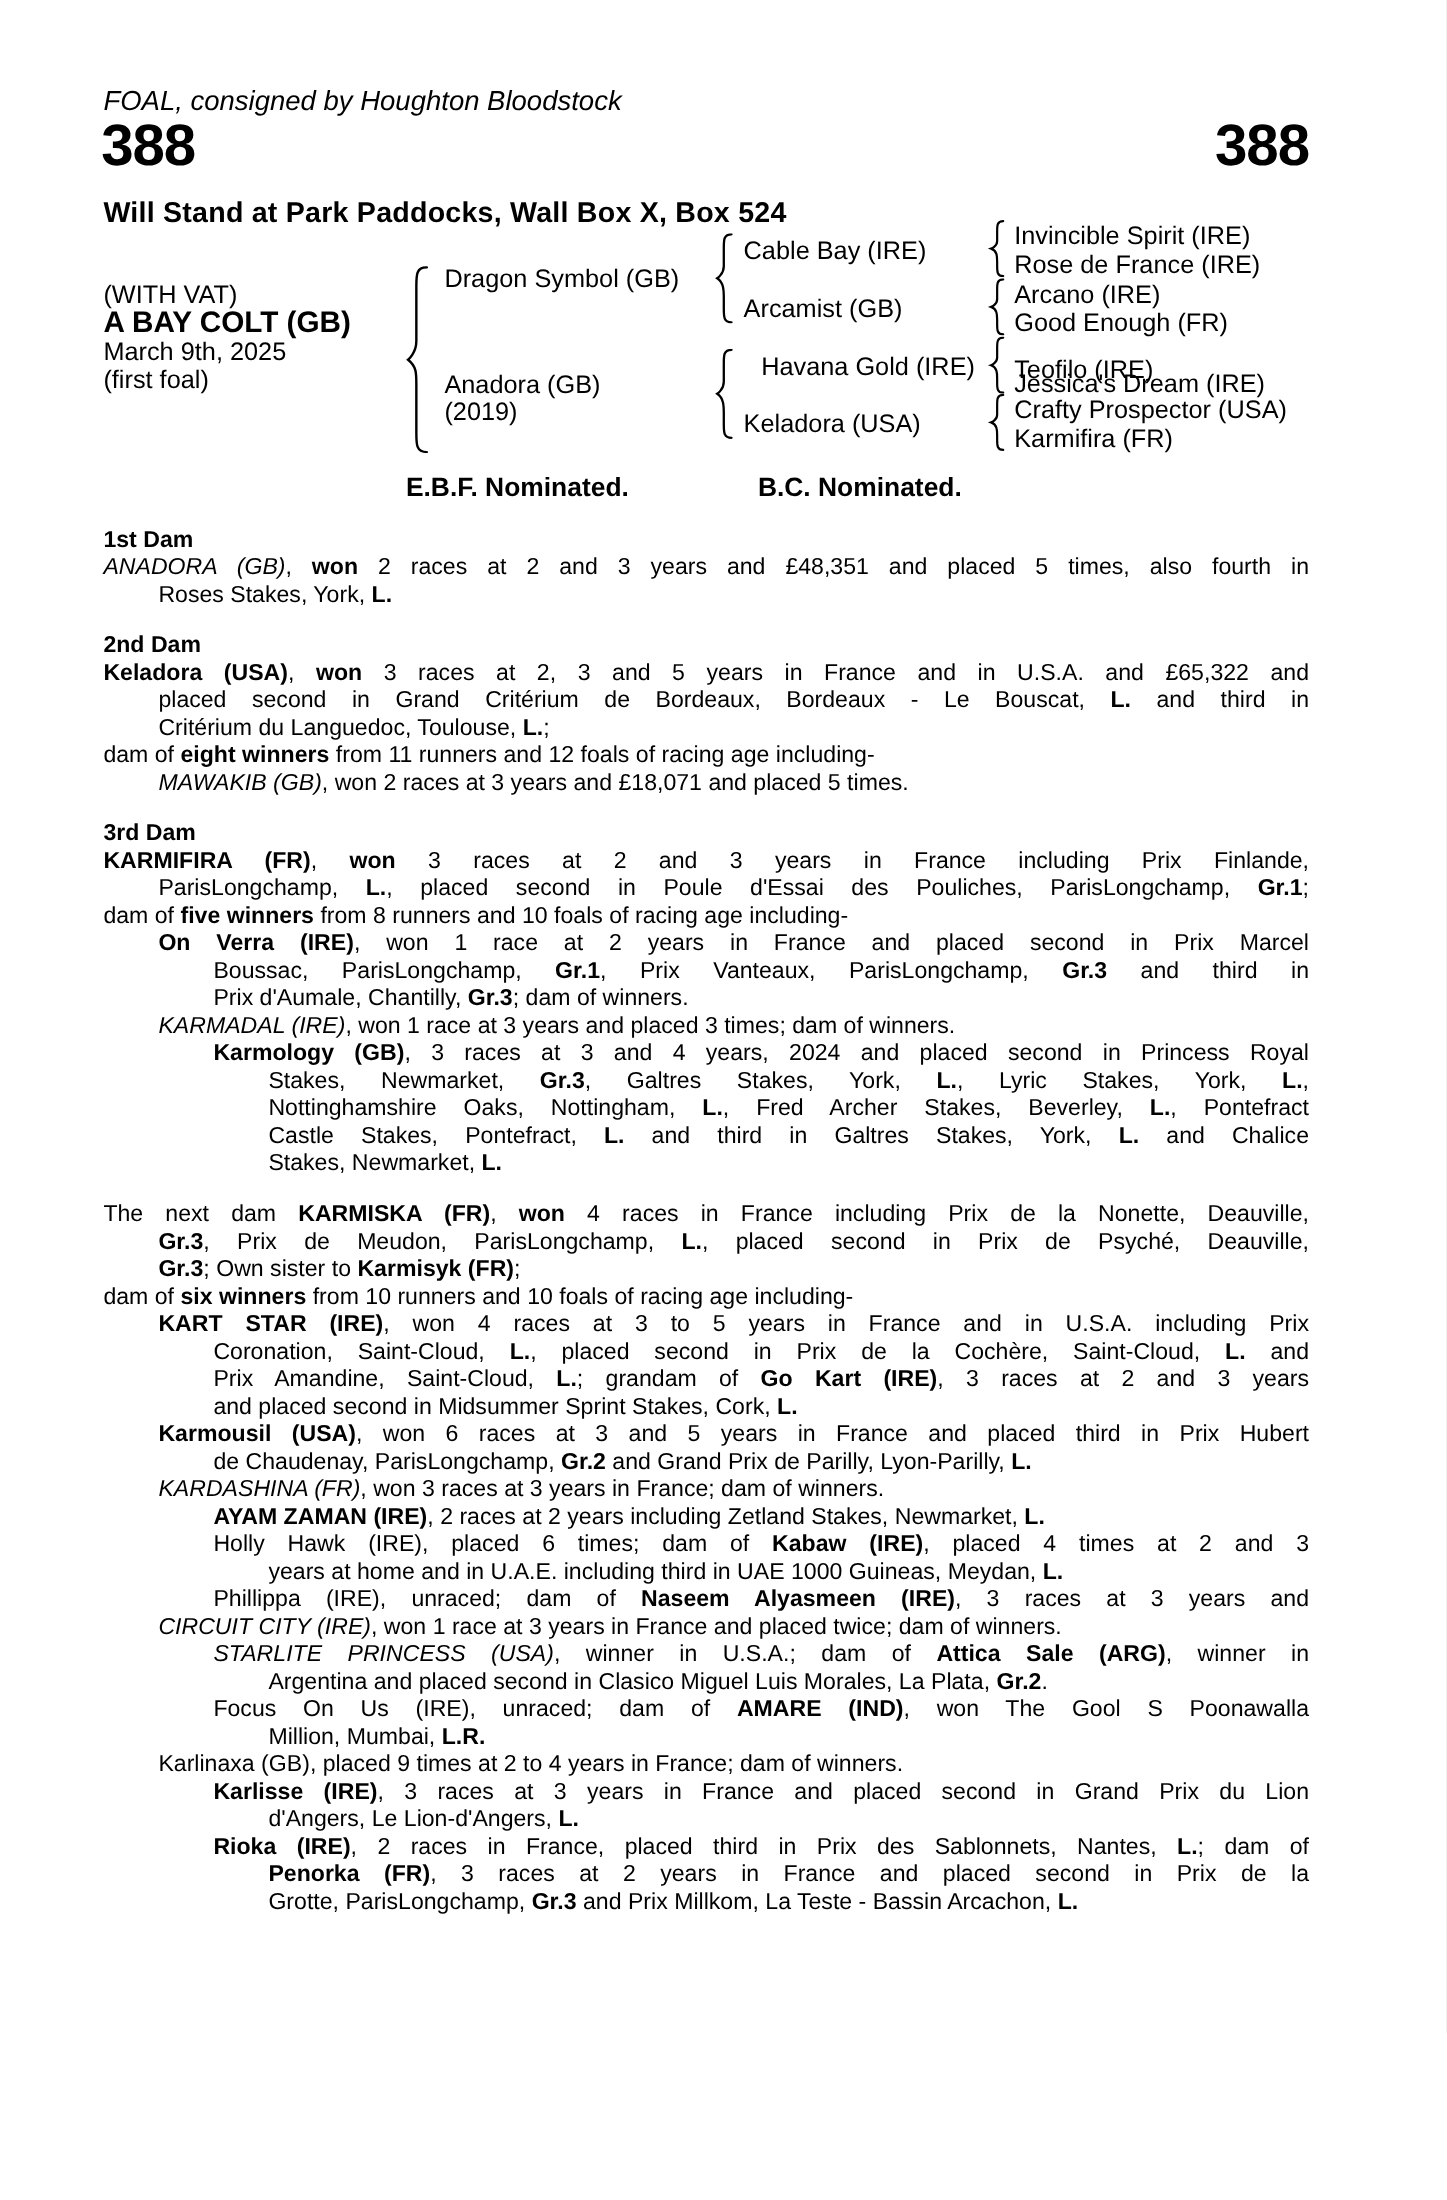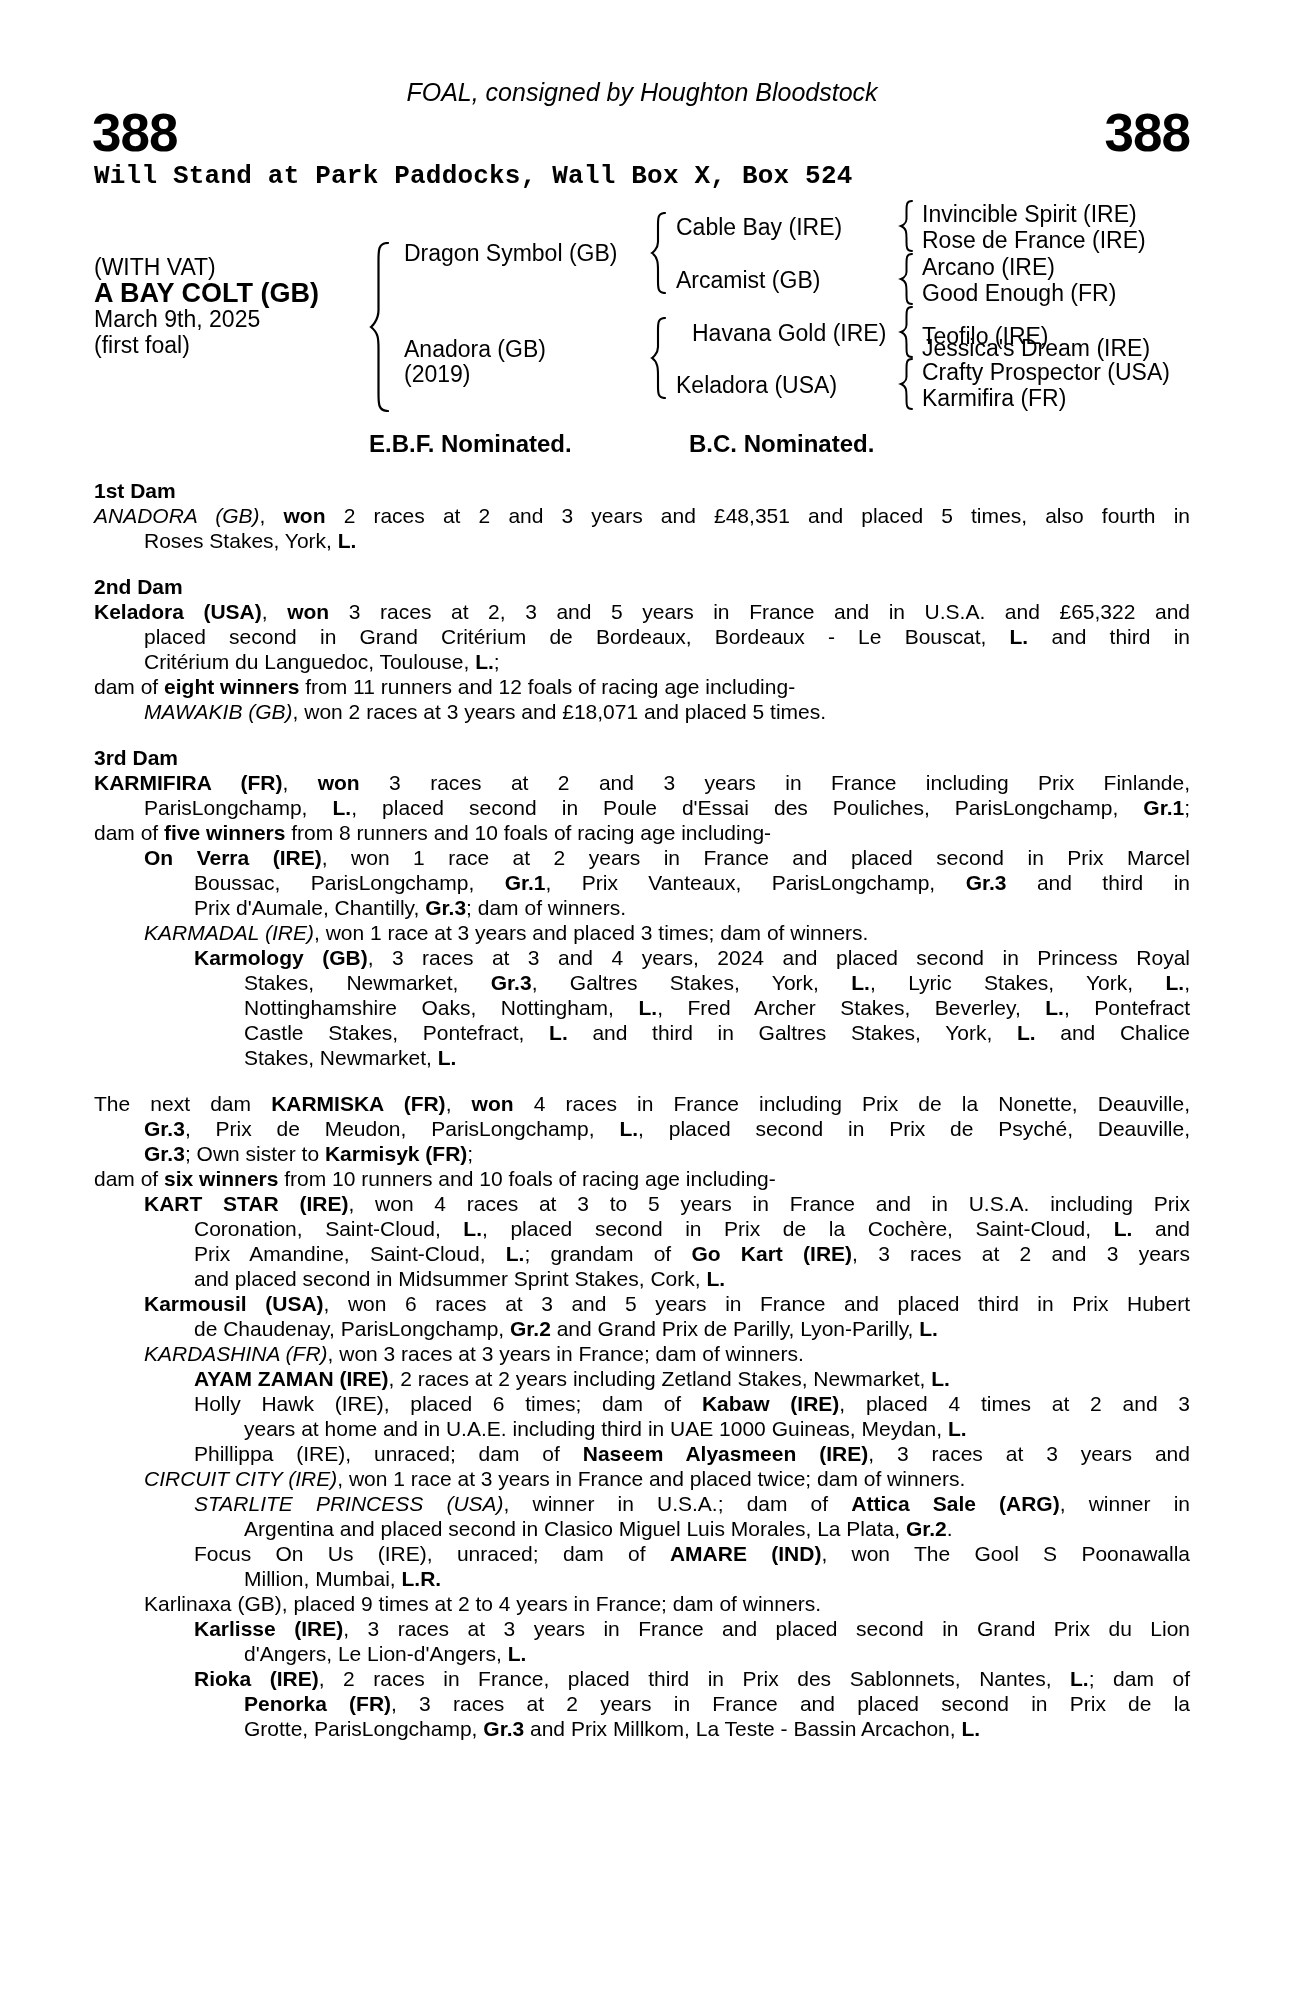--- a/index.html
+++ b/index.html
@@ -8,26 +8,26 @@
     width:1315px;height:2000px;
     background:#ffffff;
     font-family:"Liberation Sans","DejaVu Sans",sans-serif;
     color:#000;
     margin:0 auto;
     overflow:hidden;
   }
   .abs{position:absolute;white-space:nowrap;}
   .consignor{
     left:94px;top:78px;width:1096px;
-    text-align:center;font-style:italic;font-size:25px;
+    font-style:italic;font-size:25px;
   }
   .lot{font-size:53px;font-weight:bold;letter-spacing:-1px;line-height:1;}
   .lot-left{left:92px;top:106px;}
   .lot-right{right:125px;top:106px;}
-  .stand-line{left:94px;top:161px;font-weight:bold;font-size:26px;letter-spacing:0.2px;font-family:Liberation Mono, monospace;}
+  .stand-line{left:94px;top:178px;font-weight:bold;font-size:26px;letter-spacing:0.2px;}
   .ped{font-size:23px;line-height:1.1;}
   .ped-bold{font-weight:bold;font-size:27px;}
   .nom{font-weight:bold;font-size:24px;}
   .brace svg{display:block;}
   
   .bodytext{
     position:absolute;left:94px;top:478px;width:1096px;
     font-size:21px;line-height:25px;
   }
   .section{margin-top:21px;}

